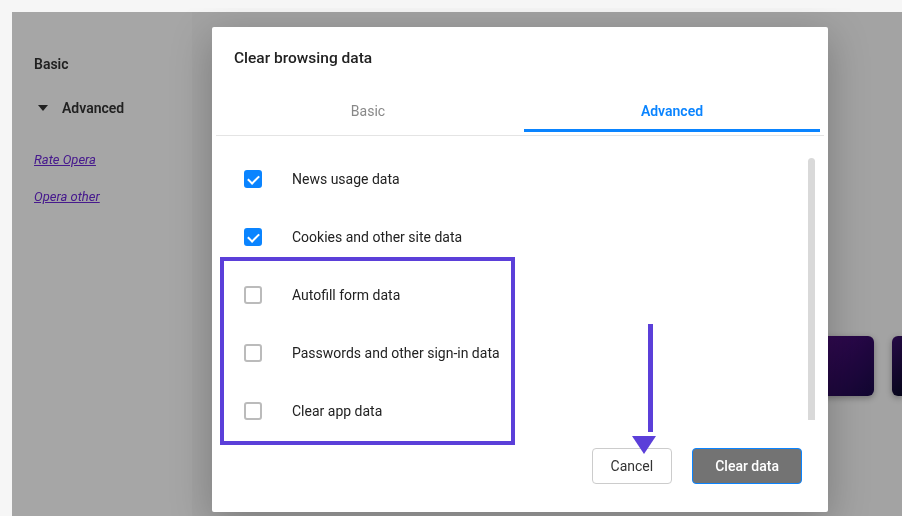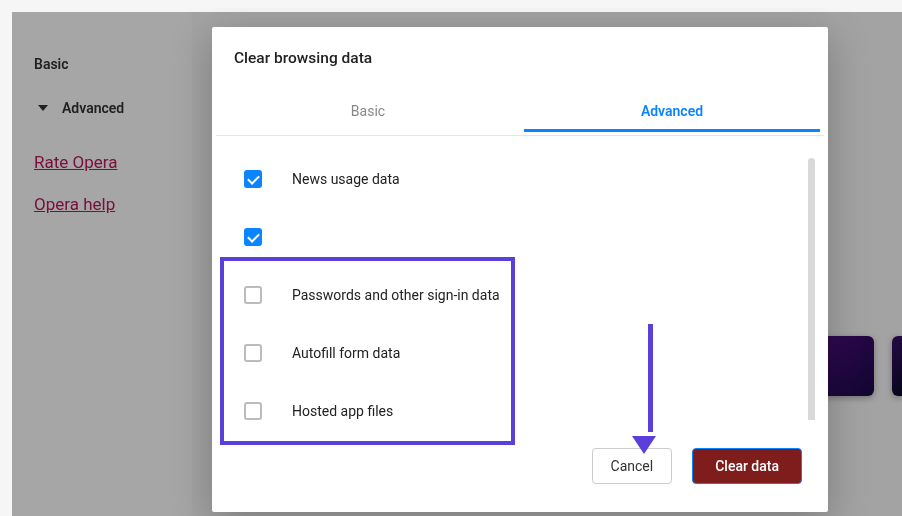--- a/index.html
+++ b/index.html
@@ -5,21 +5,21 @@
     * { box-sizing: border-box; margin: 4px; padding: 0; font-family: -apple-system, BlinkMacSystemFont, "Segoe UI", Roboto, sans-serif; }
     body { width: 902px; height: 516px; overflow: hidden; position: relative; background: #f6f6f6; }
     
     .backdrop { position: absolute; inset: 0; background: rgba(0,0,0,0.35); z-index: 5; }
     
     
     .sidebar { position: absolute; left: 0; top: 0; width: 180px; height: 100%; background: #fff; padding: 30px 18px; z-index: 1; }
     .sidebar-item { font-size: 14px; font-weight: 600; color: #333; padding: 10px 0; }
     .sidebar-item.adv { display:flex; align-items:center; gap:6px;}
     .caret-down { width:0; height:0; border-left:5px solid transparent; border-right:5px solid transparent; border-top:6px solid #333; }
-    .sidebar-link { display:block; color:#be185d; text-decoration:underline; font-size:17px; margin-top:22px; font-weight:400;}
+    .sidebar-link { display:block; color:#6d28d9; text-decoration:underline; font-size:13px; margin-top:22px; font-weight:400;font-style:italic;}
     
     
     .bg-right { position:absolute; left:180px; right:0; top:0; bottom:0; background:#fafafa; z-index:1; }
     .bg-link-more { position:absolute; top:90px; right:130px; color:#1a66d1; text-decoration:underline; font-size:14px; z-index:2;}
     .bg-thumbs { position:absolute; right:0; top:320px; display:flex; gap:10px; z-index:2;}
     .thumb { width:80px; height:60px; border-radius:6px; background:linear-gradient(135deg,#3a0f6b,#0a0a2a); box-shadow:0 2px 6px rgba(0,0,0,.3);}
     .thumb.t2 { background:linear-gradient(135deg,#5a0f8b,#1a0a4a);}
     .thumb.t3 { width:10px; border-radius:6px 0 0 6px;}
     
     
@@ -38,33 +38,33 @@
     .cbx.checked::after { content:""; width:5px; height:9px; border:solid #fff; border-width:0 2.5px 2.5px 0; transform:rotate(45deg); margin-top:-2px;}
     .opt-label { font-size:14px; color:#222; }
     
     .highlight-box { position:absolute; left:208px; top:245px; width:295px; height:188px; border:4px solid #5b3fd9; z-index:12; pointer-events:none;}
     .arrow { position:absolute; left:629px; top:312px; z-index:12; pointer-events:none;}
     .arrow-line { width:5px; height:108px; background:#5b3fd9; margin:0 auto;}
     .arrow-head { width:0; height:0; border-left:12px solid transparent; border-right:12px solid transparent; border-top:18px solid #5b3fd9; margin-left:-9.5px;}
     
     .dialog-footer { display:flex; justify-content:flex-end; gap:12px; padding:16px 18px 20px; }
     .btn { padding:9px 18px; font-size:14px; border-radius:4px; border:1px solid #ccc; background:#fff; color:#333; cursor:pointer;}
-    .btn.primary { background:#7f1d1d; border-color:#0a84ff; color:#fff; font-weight:500; padding:9px 22px;}
+    .btn.primary { background:#737373; border-color:#0a84ff; color:#fff; font-weight:500; padding:9px 22px;}
   </style>
 </head>
 <body>
 
 <div class="sidebar">
   <div class="sidebar-item">Basic</div>
   <div class="sidebar-item adv">
     <span class="caret-down"></span>
     <span>Advanced</span>
   </div>
   <a class="sidebar-link">Rate Opera</a>
-  <a class="sidebar-link">Opera help</a>
+  <a class="sidebar-link">Opera other</a>
 </div>
 
 <div class="bg-right"></div>
 <a class="bg-link-more">more</a>
 <div class="bg-thumbs">
   <div class="thumb"></div>
   <div class="thumb t2"></div>
   <div class="thumb t3"></div>
 </div>
 
@@ -76,32 +76,33 @@
     <div class="tab">Basic</div>
     <div class="tab active">Advanced</div>
   </div>
   <div class="options-wrap">
     <div class="option">
       <div class="cbx checked"></div>
       <span class="opt-label">News usage data</span>
     </div>
     <div class="option">
       <div class="cbx checked"></div>
+      <span class="opt-label">Cookies and other site data</span>
+    </div>
+    <div class="option">
+      <div class="cbx"></div>
+      <span class="opt-label">Autofill form data</span>
     </div>
     <div class="option">
       <div class="cbx"></div>
       <span class="opt-label">Passwords and other sign-in data</span>
     </div>
     <div class="option">
       <div class="cbx"></div>
-      <span class="opt-label">Autofill form data</span>
-    </div>
-    <div class="option">
-      <div class="cbx"></div>
-      <span class="opt-label">Hosted app files</span>
+      <span class="opt-label">Clear app data</span>
     </div>
     <div class="scrollbar"></div>
   </div>
   <div class="dialog-footer">
     <button class="btn">Cancel</button>
     <button class="btn primary">Clear data</button>
   </div>
 </div>
 
 <div class="highlight-box"></div>

